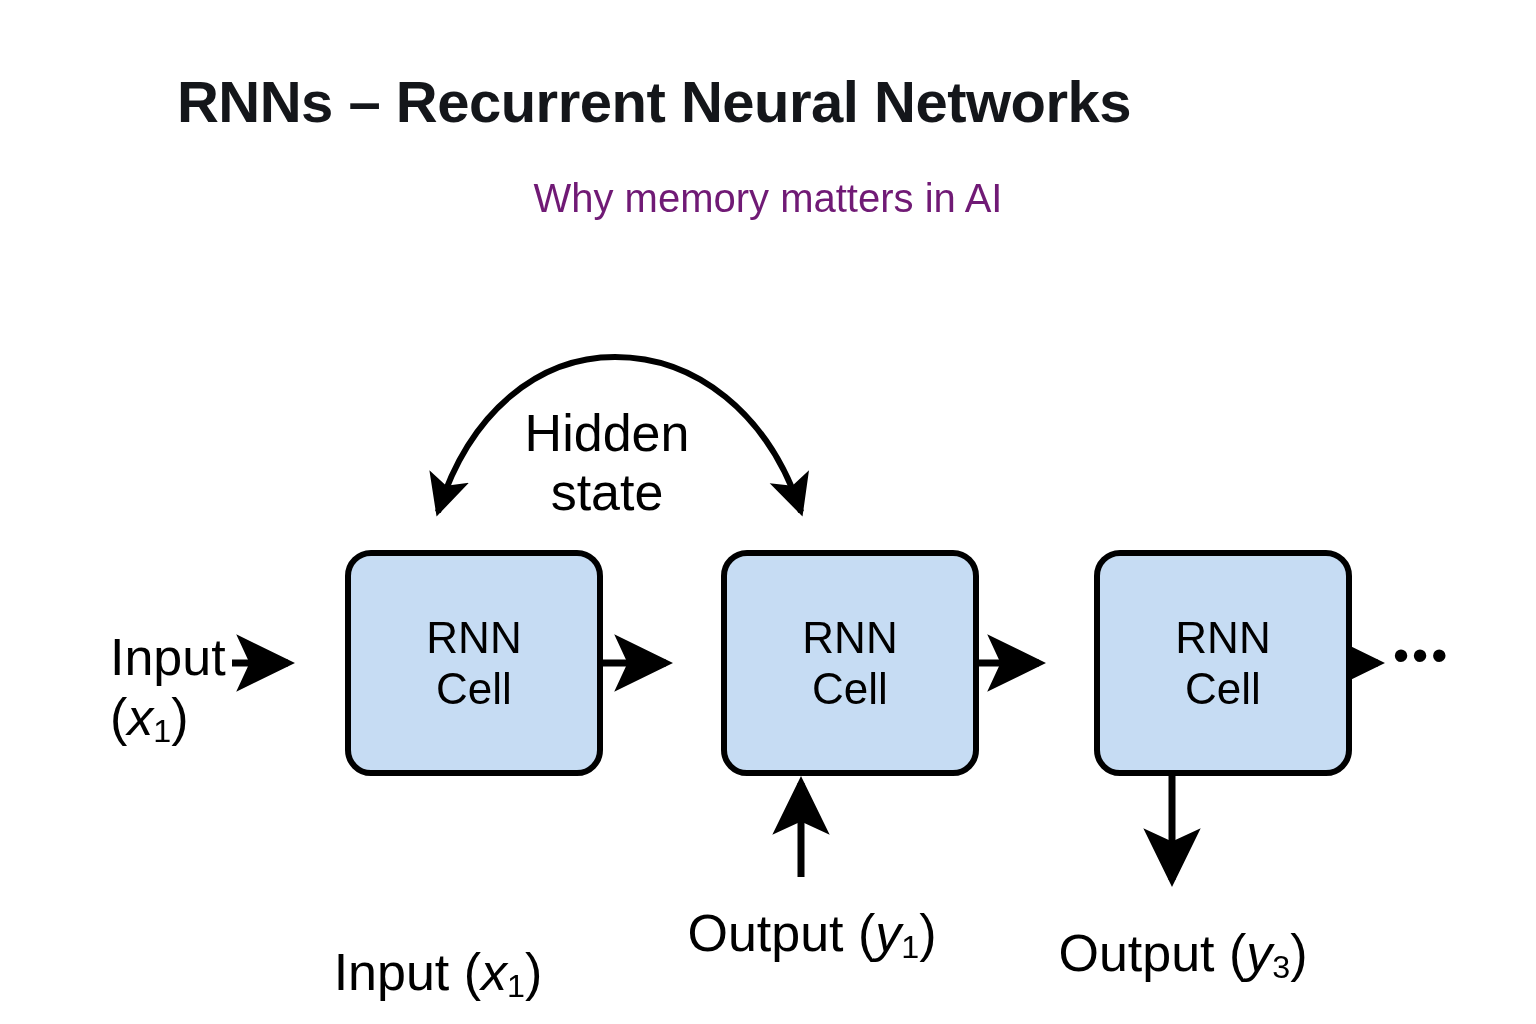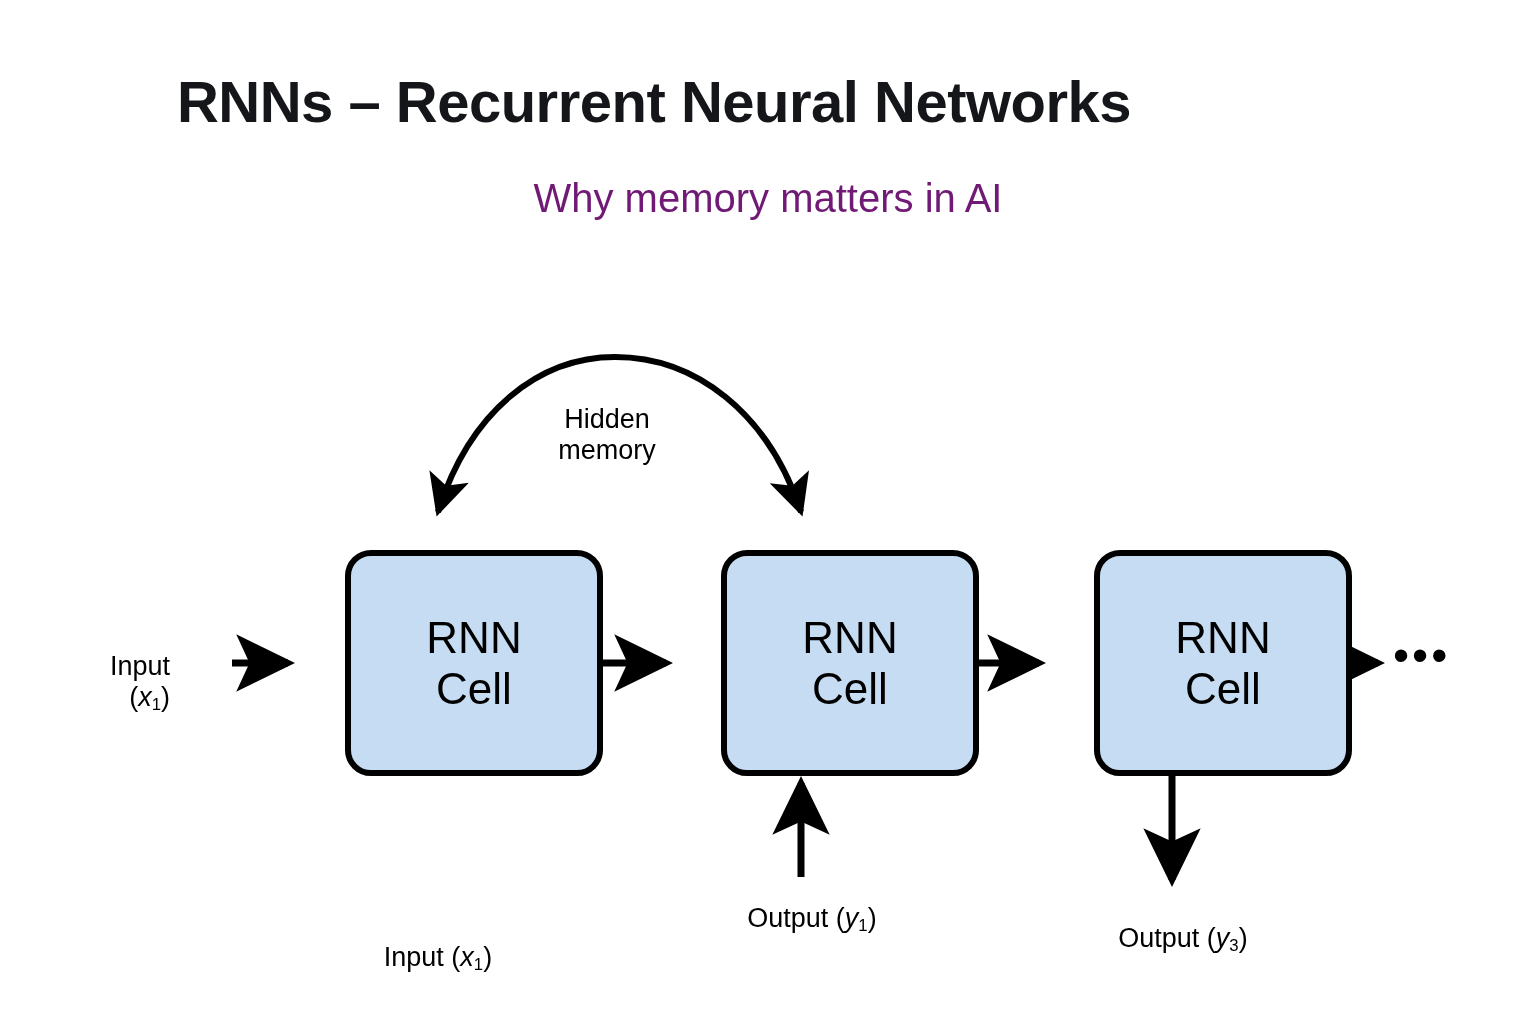--- a/index.html
+++ b/index.html
@@ -85,39 +85,38 @@
     font-weight: 400;
     text-align: center;
   }
   #cell-1 { left: 297px; top: 550px; }
   #cell-2 { left: 673px; top: 550px; }
   #cell-3 { left: 1046px; top: 550px; }
 
   
   .lbl {
     position: absolute;
-    font-size: 27px;
+    font-size: 52px;
     color: #000000;
     line-height: 1.16;
     white-space: nowrap;
   }
   .lbl.center { text-align: center; transform: translateX(-50%); }
 
   #hidden-state-label {
     left: 607px;
     top: 404px;
     text-align: center;
     transform: translateX(-50%);
     line-height: 1.14;
   }
   #input-left-label {
     left: 110px;
     top: 627px;
-    text-align: right;
-    margin-top: 24px;
+    text-align: left;
   }
   #bottom-label-1 { left: 438px; top: 942px; }
   #bottom-label-2 { left: 812px; top: 903px; }
   #bottom-label-3 { left: 1183px; top: 903px; margin-top: 20px; }
 
   .ell {
     position: absolute;
     left: 1393px;
     top: 632px;
     font-size: 46px;
@@ -177,21 +176,21 @@
       <span class="cell-line">Cell</span>
     </div>
 
     <div class="cell" id="cell-3">
       <span class="cell-line">RNN</span>
       <span class="cell-line">Cell</span>
     </div>
 
     <div class="lbl" id="hidden-state-label">
       <div>Hidden</div>
-      <div>memory</div>
+      <div>state</div>
     </div>
 
     <div class="lbl" id="input-left-label">
       <div>Input</div>
       <div><span>(</span><i class="v">x</i><sub>1</sub><span>)</span></div>
     </div>
 
     <div class="lbl center" id="bottom-label-1"><span>Input (</span><i class="v">x</i><sub>1</sub><span>)</span></div>
 
     <div class="lbl center" id="bottom-label-2"><span>Output (</span><i class="v">y</i><sub>1</sub><span>)</span></div>

